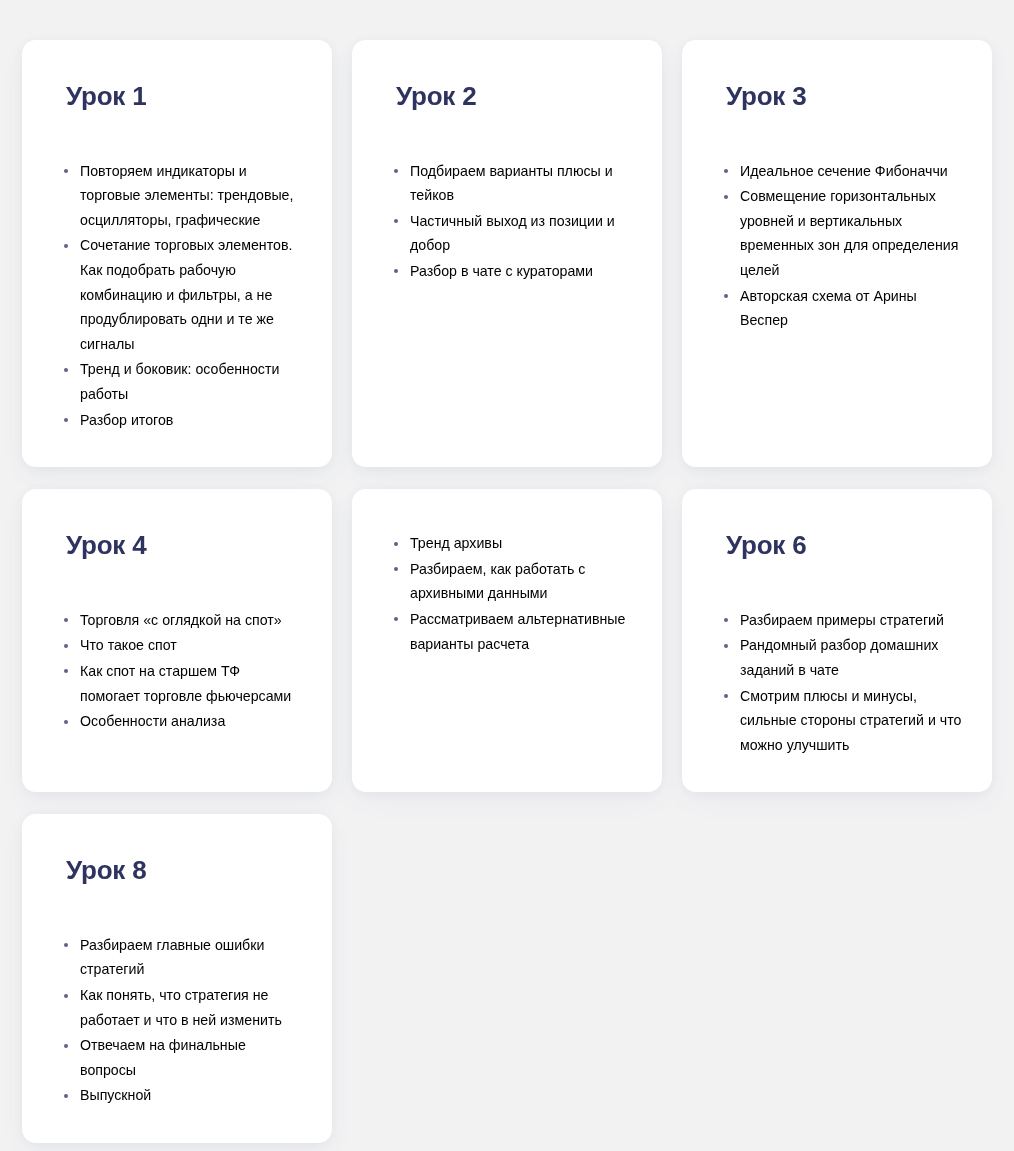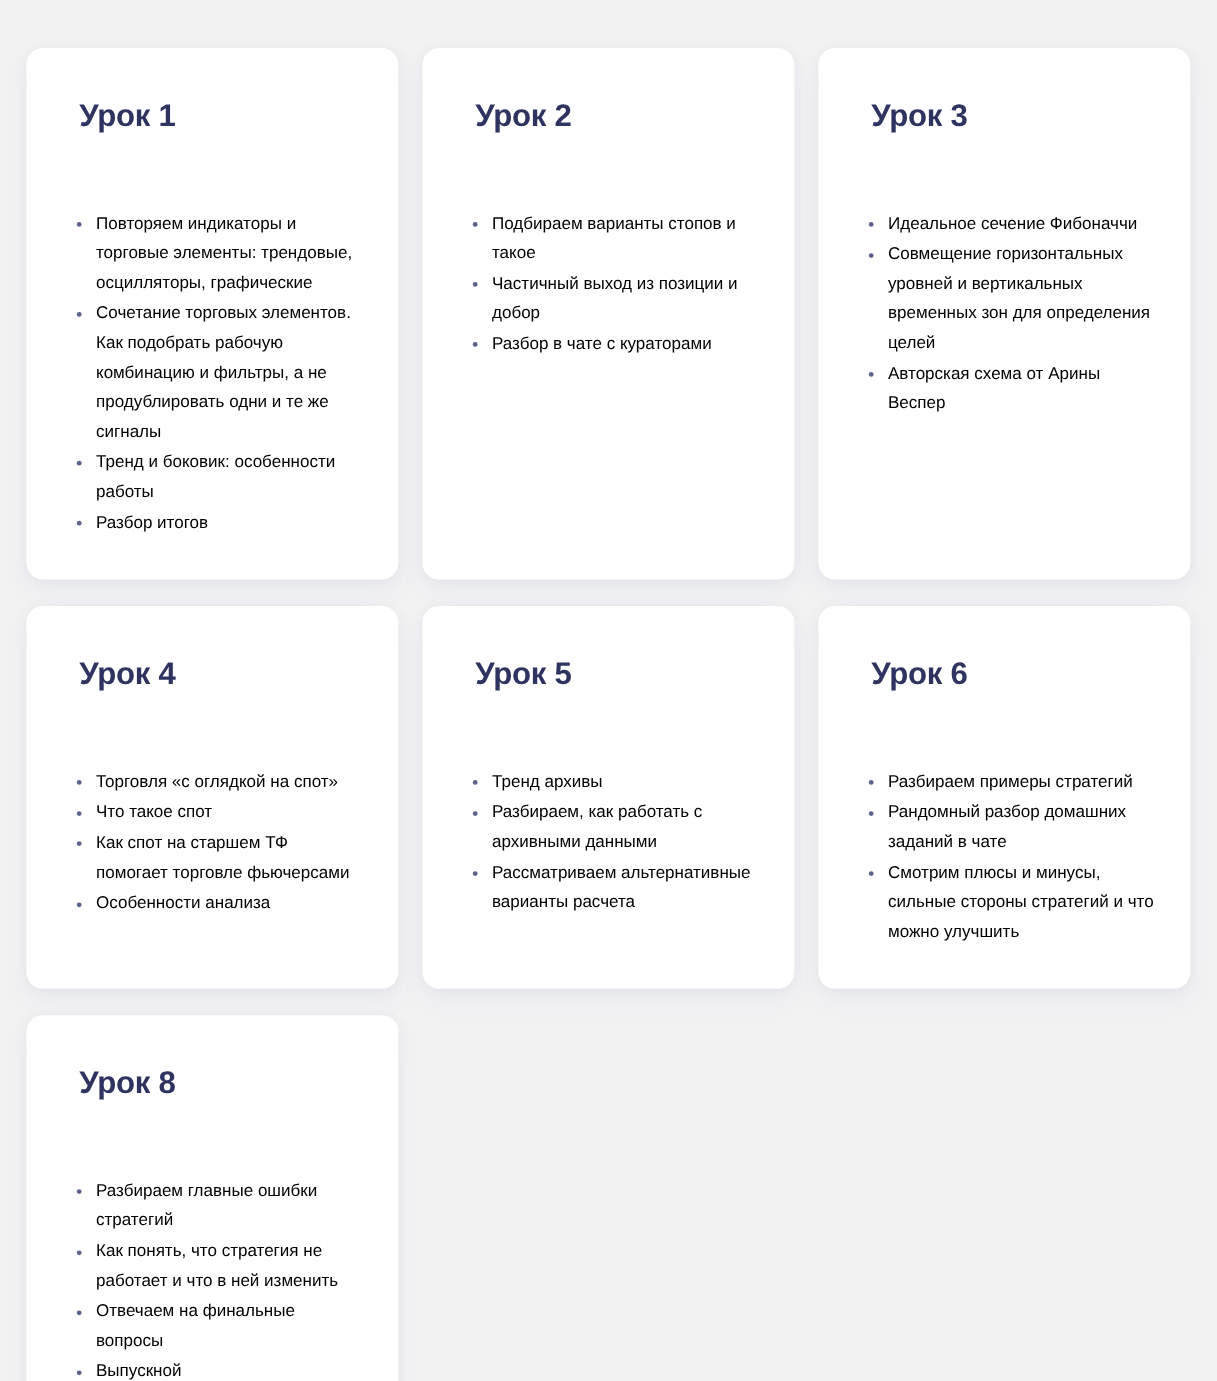--- a/index.html
+++ b/index.html
@@ -1,16 +1,16 @@
 <!DOCTYPE html>
 <html lang="ru"><head>
 <meta charset="utf-8">
 <title>Программа курса — уроки</title>
 <style>
-  * { box-sizing: border-box; gap: 16px; }
+  * { box-sizing: border-box; }
   html, body {
     margin: 0;
     padding: 0;
     background: #f2f2f3;
   }
   body {
     width: 1014px;
     height: 1151px;
     font-family: "Liberation Sans", "DejaVu Sans", sans-serif;
     -webkit-font-smoothing: antialiased;
@@ -88,21 +88,21 @@
       <ul class="lesson-points">
         <li class="lesson-point">Повторяем индикаторы и торговые элементы: трендовые, осцилляторы, графические</li>
         <li class="lesson-point">Сочетание торговых элементов. Как подобрать рабочую комбинацию и фильтры, а не продублировать одни и те же сигналы</li>
         <li class="lesson-point">Тренд и боковик: особенности работы</li>
         <li class="lesson-point">Разбор итогов</li>
       </ul>
     </section>
     <section class="lesson-card">
       <h2 class="lesson-title">Урок 2</h2>
       <ul class="lesson-points">
-        <li class="lesson-point">Подбираем варианты стопов и такое</li>
+        <li class="lesson-point">Подбираем варианты плюсы и тейков</li>
         <li class="lesson-point">Частичный выход из позиции и добор</li>
         <li class="lesson-point">Разбор в чате с кураторами</li>
       </ul>
     </section>
     <section class="lesson-card">
       <h2 class="lesson-title">Урок 3</h2>
       <ul class="lesson-points">
         <li class="lesson-point">Идеальное сечение Фибоначчи</li>
         <li class="lesson-point">Совмещение горизонтальных уровней и вертикальных временных зон для определения целей</li>
         <li class="lesson-point">Авторская схема от Арины Веспер</li>
@@ -111,21 +111,20 @@
     <section class="lesson-card">
       <h2 class="lesson-title">Урок 4</h2>
       <ul class="lesson-points">
         <li class="lesson-point">Торговля «с оглядкой на спот»</li>
         <li class="lesson-point">Что такое спот</li>
         <li class="lesson-point">Как спот на старшем ТФ помогает торговле фьючерсами</li>
         <li class="lesson-point">Особенности анализа</li>
       </ul>
     </section>
     <section class="lesson-card">
-      <h2 class="lesson-title">Урок 5</h2>
       <ul class="lesson-points">
         <li class="lesson-point">Тренд архивы</li>
         <li class="lesson-point">Разбираем, как работать с архивными данными</li>
         <li class="lesson-point">Рассматриваем альтернативные варианты расчета</li>
       </ul>
     </section>
     <section class="lesson-card">
       <h2 class="lesson-title">Урок 6</h2>
       <ul class="lesson-points">
         <li class="lesson-point">Разбираем примеры стратегий</li>

